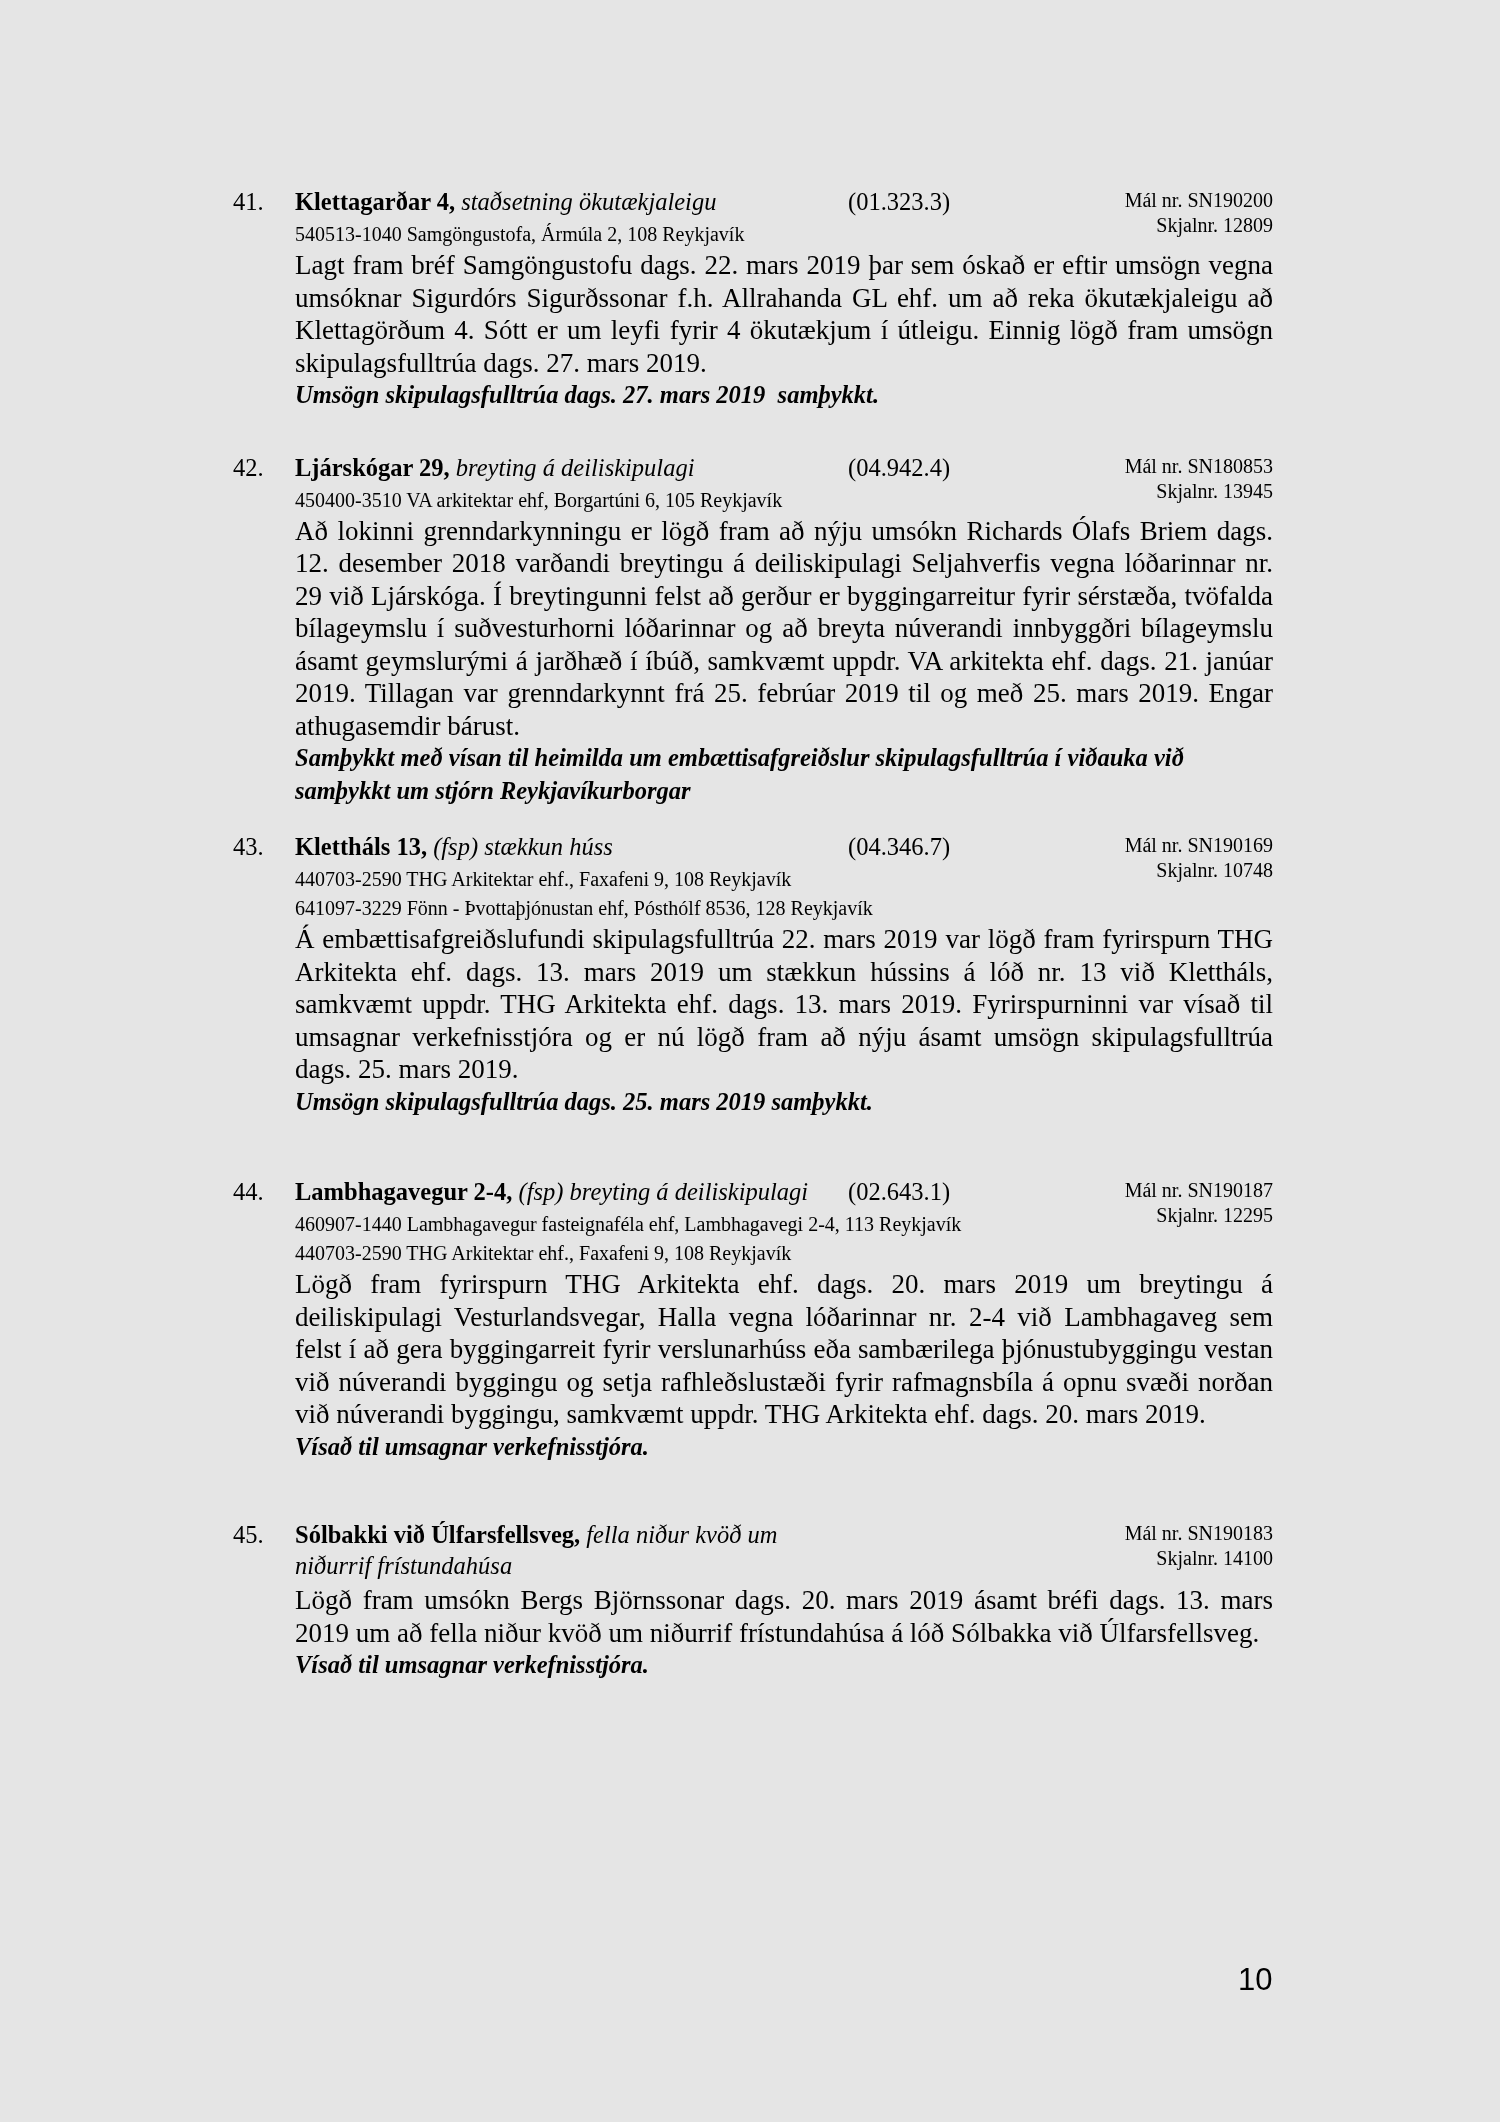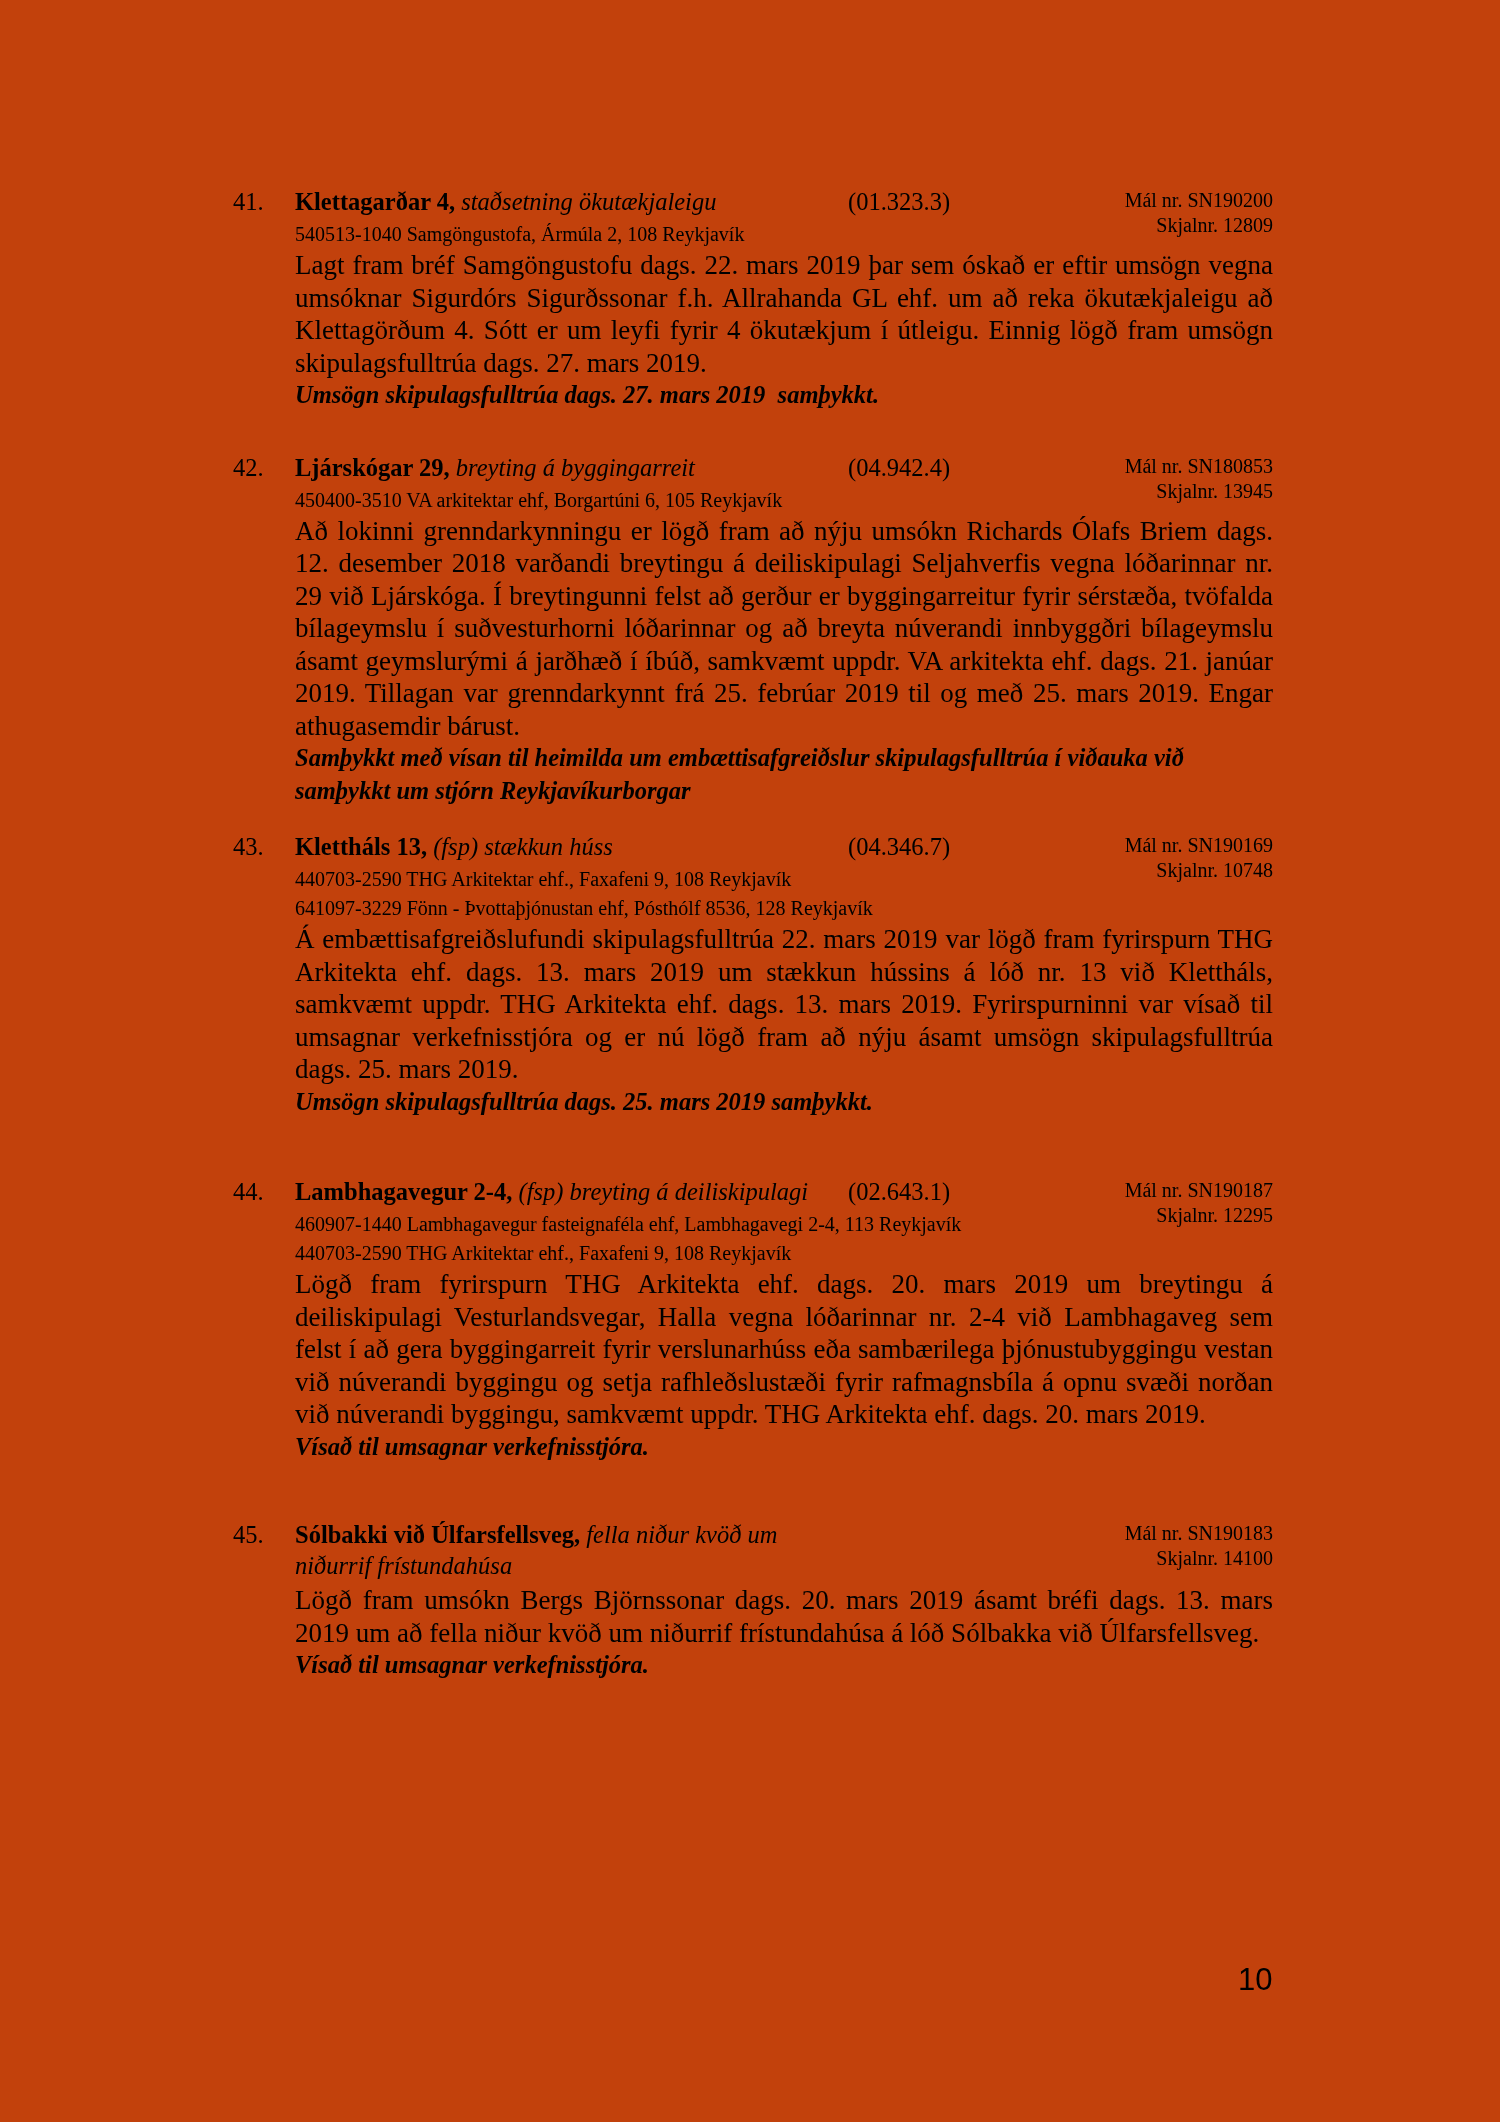--- a/index.html
+++ b/index.html
@@ -1,21 +1,21 @@
 <!DOCTYPE html>
 <html><head>
 <meta charset="utf-8">
 <style>
   * { margin: 0; padding: 0; box-sizing: border-box; }
   html, body { background: #ffffff; }
   .page {
     position: relative;
     width: 1500px;
     height: 2122px;
-    background: #c2410c;
+    background: #e5e5e5;
     color: #000000;
     font-family: "Liberation Serif", serif;
     overflow: hidden;
   }
   .content {
     position: absolute;
     left: 233px;
     top: 186px;
     width: 1040px;
   }
@@ -108,21 +108,21 @@
       <div class="party">540513-1040 Samgöngustofa, Ármúla 2, 108 Reykjavík</div>
       <p class="body">Lagt fram bréf Samgöngustofu dags. 22. mars 2019 þar sem óskað er eftir umsögn vegna umsóknar Sigurdórs Sigurðssonar f.h. Allrahanda GL ehf. um að reka ökutækjaleigu að Klettagörðum 4. Sótt er um leyfi fyrir 4 ökutækjum í útleigu. Einnig lögð fram umsögn skipulagsfulltrúa dags. 27. mars 2019.</p>
       <p class="decision">Umsögn skipulagsfulltrúa dags. 27. mars 2019  samþykkt.</p>
     </section>
 
     <section class="item item-42">
       <div class="item-head">
         <span class="num">42.</span>
         <div class="head-text">
           <span class="title">Ljárskógar 29,</span>
-          <span class="subtitle">breyting á byggingarreit</span>
+          <span class="subtitle">breyting á deiliskipulagi</span>
         </div>
         <span class="code">(04.942.4)</span>
         <div class="case">
           <div>Mál nr. SN180853</div>
           <div>Skjalnr. 13945</div>
         </div>
       </div>
       <div class="party">450400-3510 VA arkitektar ehf, Borgartúni 6, 105 Reykjavík</div>
       <p class="body">Að lokinni grenndarkynningu er lögð fram að nýju umsókn Richards Ólafs Briem dags. 12. desember 2018 varðandi breytingu á deiliskipulagi Seljahverfis vegna lóðarinnar nr. 29 við Ljárskóga. Í breytingunni felst að gerður er byggingarreitur fyrir sérstæða, tvöfalda bílageymslu í suðvesturhorni lóðarinnar og að breyta núverandi innbyggðri bílageymslu ásamt geymslurými á jarðhæð í íbúð, samkvæmt uppdr. VA arkitekta ehf. dags. 21. janúar 2019. Tillagan var grenndarkynnt frá 25. febrúar 2019 til og með 25. mars 2019. Engar athugasemdir bárust.</p>
       <p class="decision">Samþykkt með vísan til heimilda um embættisafgreiðslur skipulagsfulltrúa í viðauka við samþykkt um stjórn Reykjavíkurborgar</p>

